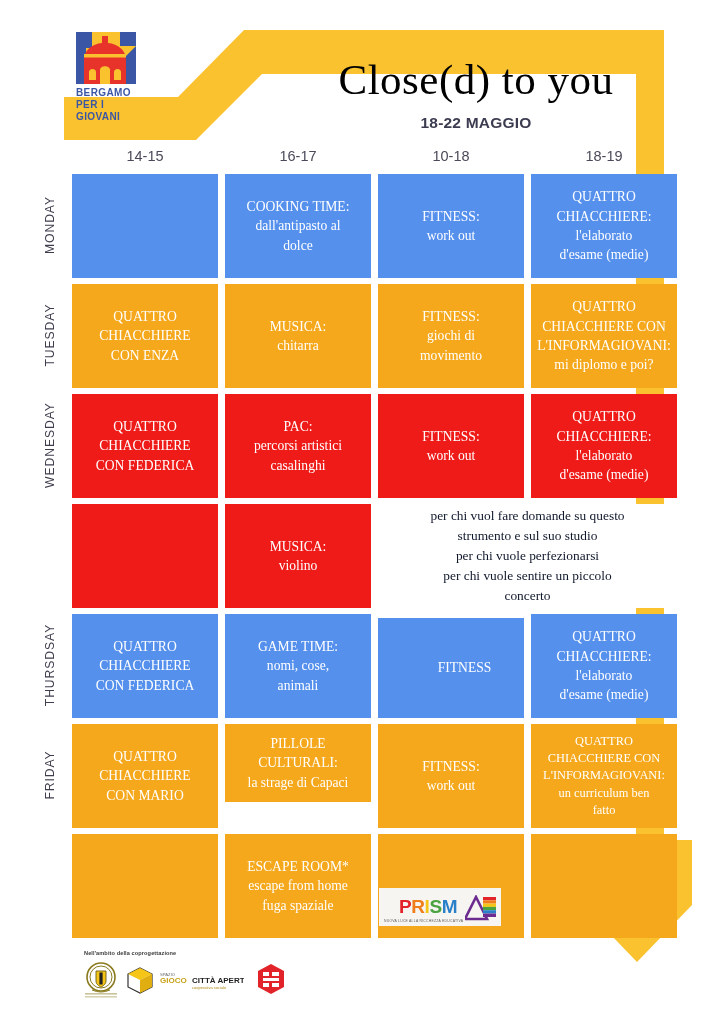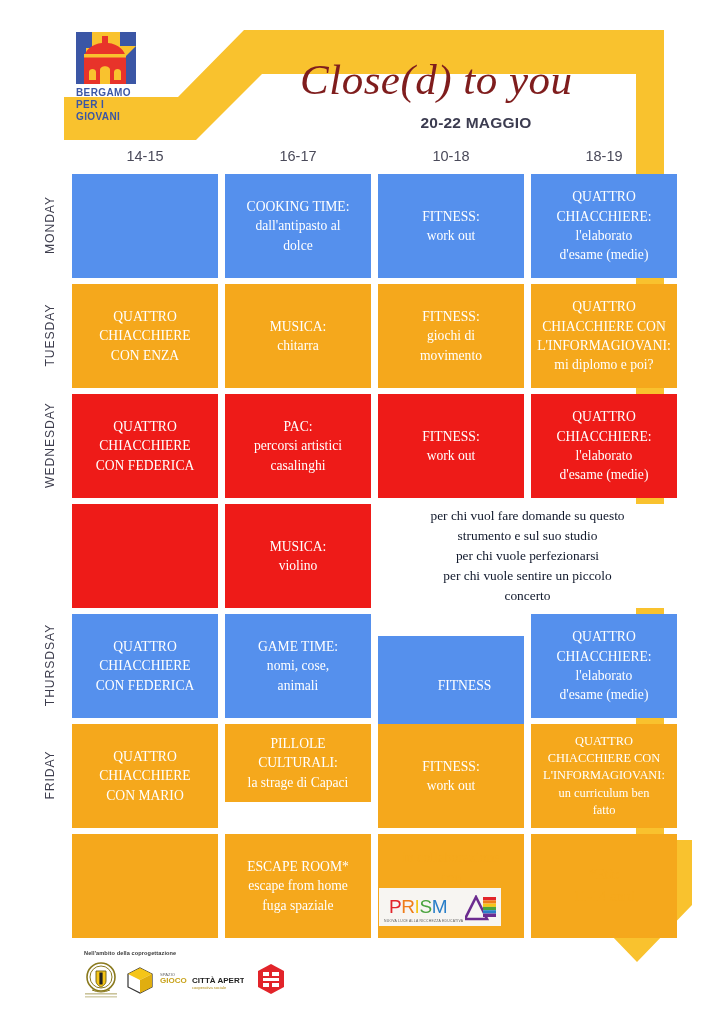--- a/index.html
+++ b/index.html
@@ -21,24 +21,24 @@
   .logo-mark svg{display:block;}
   .logo-text{
     margin-top:3px;
     font-size:10px;font-weight:bold;letter-spacing:.4px;
     color:#3b56a5;line-height:1.22;
   }
 
   
   .title{
     position:absolute;left:300px;top:55px;width:352px;
-    font-family:"Liberation Serif", serif;
-    font-style:italic;
+    text-align:center;
+    font-family:"Liberation Serif", serif;
     font-size:43px;
-    color:#7f1d1d;
+    color:#000000;
     letter-spacing:.5px;
     white-space:nowrap;
   }
   .subtitle{
     position:absolute;left:300px;top:114px;width:352px;
     text-align:center;
     font-size:15.5px;font-weight:bold;letter-spacing:.2px;
     color:#3c3c50;
   }
 
@@ -96,21 +96,21 @@
     font-family:"Liberation Serif", serif;
     font-size:14.5px;line-height:1.5;
   }
 
   
   .prisma{
     position:absolute;left:379px;top:888px;width:122px;height:38px;
     background:#f7f5f2;
     display:flex;align-items:center;
   }
-  .prisma-word{font-family:"Liberation Sans", sans-serif;font-weight:normal;font-size:19px;letter-spacing:-.4px;margin-left:10px;}
+  .prisma-word{font-family:"Liberation Sans", sans-serif;font-weight:bold;font-size:19px;letter-spacing:-.4px;margin-left:20px;}
   .prisma-word span{display:inline-block;}
   .prisma-tag{
     position:absolute;left:5px;bottom:3px;
     font-size:3.4px;letter-spacing:.25px;color:#5d5d5d;
     font-family:"Liberation Sans", sans-serif;
   }
   .prisma-tri{position:absolute;left:86px;top:7px;}
 
   
   .footer-label{
@@ -150,21 +150,21 @@
         <rect x="8" y="22" width="42" height="3.5" fill="#f9c22e"></rect>
       </svg>
     </div>
     <div class="logo-text">
       <div>BERGAMO</div>
       <div>PER I GIOVANI</div>
     </div>
   </div>
 
   <div class="title">Close(d) to you</div>
-  <div class="subtitle">20-22 MAGGIO</div>
+  <div class="subtitle">18-22 MAGGIO</div>
 
   <div class="col-headers">
       <div class="col-h" style="left: 0px; width: 146px;">14-15</div>
       <div class="col-h" style="left: 153px; width: 146px;">16-17</div>
       <div class="col-h" style="left: 306px; width: 146px;">10-18</div>
       <div class="col-h" style="left: 459px; width: 146px;">18-19</div>
     </div>
 
   <div id="grid">
       <div class="daylabel" style="width: 104px; left: -2px; top: 218px; transform: rotate(-90deg);">MONDAY</div>
@@ -215,21 +215,21 @@
       <div class="note" style="left: 378px; top: 504px; width: 299px; height: 104px;">
         <div>per chi vuol fare domande su questo<br>strumento e sul suo studio<br>per chi vuole perfezionarsi<br>per chi vuole sentire un piccolo<br>concerto</div>
       </div>
       <div class="daylabel" style="width: 104px; left: -2px; top: 658px; transform: rotate(-90deg);">THURSDSAY</div>
       <div class="cell blue" style="left: 72px; top: 614px; width: 146px; height: 104px;">
         <div>QUATTRO<br>CHIACCHIERE<br>CON FEDERICA</div>
       </div>
       <div class="cell blue" style="left: 225px; top: 614px; width: 146px; height: 104px;">
         <div>GAME TIME:<br>nomi, cose,<br>animali</div>
       </div>
-      <div class="cell blue" style="left: 378px; top: 636px; width: 146px; height: 100px; padding-left: 32px;">
+      <div class="cell blue" style="left: 378px; top: 618px; width: 146px; height: 100px; padding-left: 32px;">
         <div>FITNESS</div>
       </div>
       <div class="cell blue" style="left: 531px; top: 614px; width: 146px; height: 104px;">
         <div>QUATTRO<br>CHIACCHIERE:<br>l'elaborato<br>d'esame (medie)</div>
       </div>
       <div class="daylabel" style="width: 104px; left: -2px; top: 768px; transform: rotate(-90deg);">FRIDAY</div>
       <div class="cell orange" style="left: 72px; top: 724px; width: 146px; height: 104px;">
         <div>QUATTRO<br>CHIACCHIERE<br>CON MARIO</div>
       </div>
       <div class="cell orange" style="left: 225px; top: 724px; width: 146px; height: 78px;">

